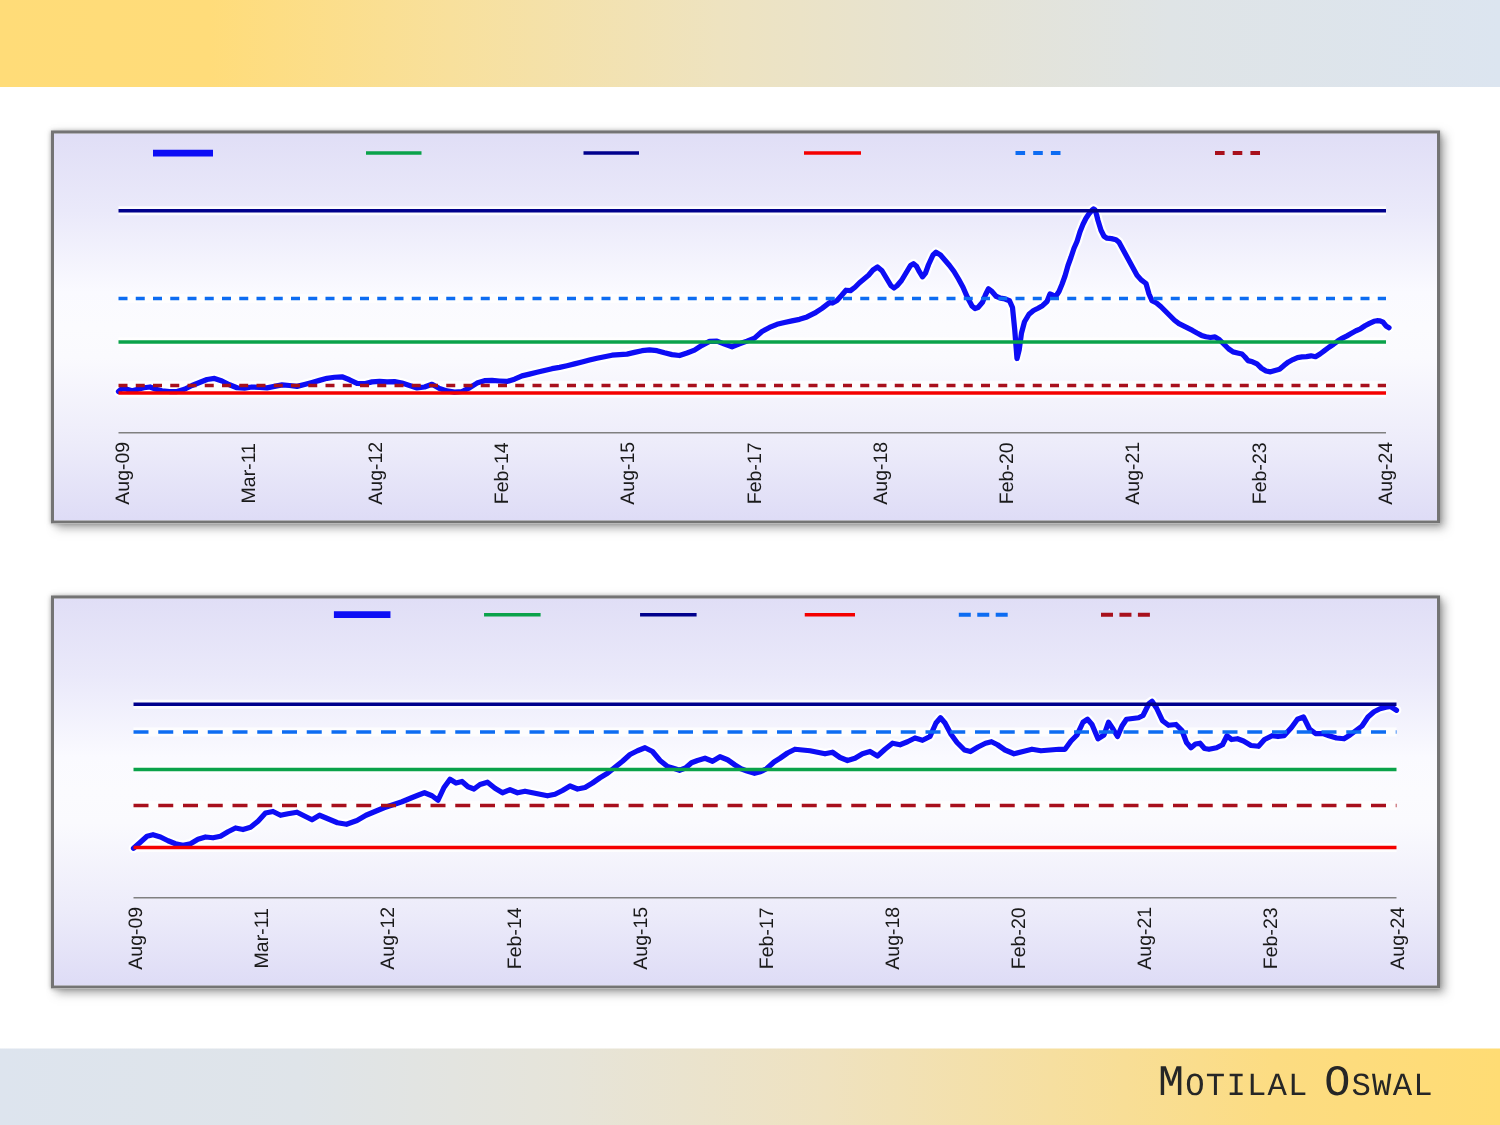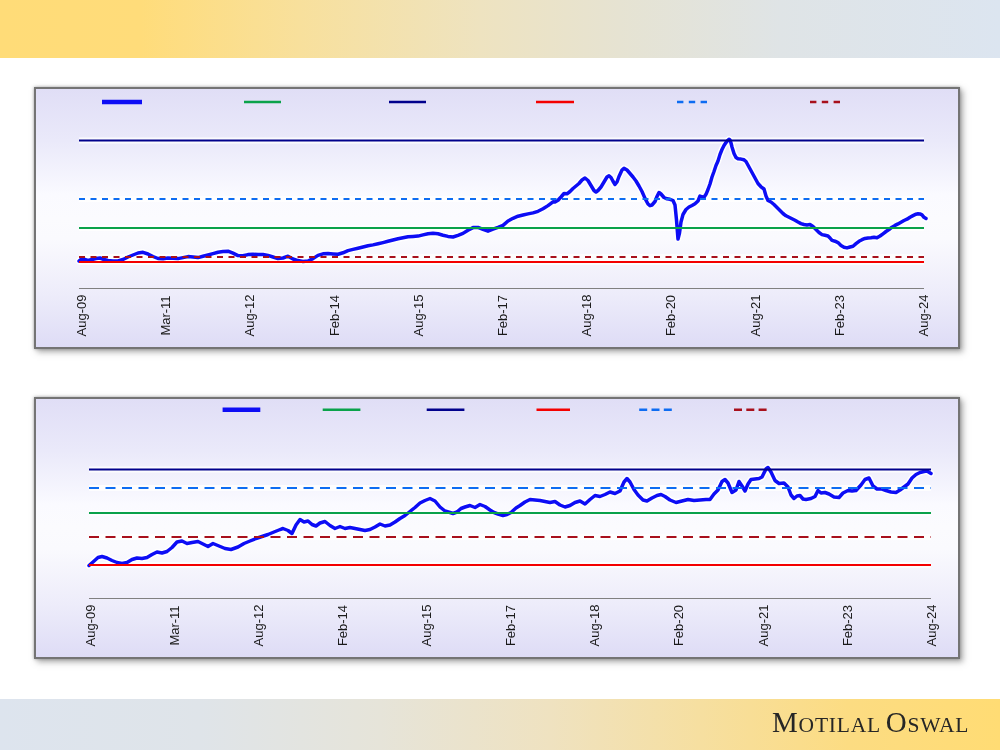--- a/index.html
+++ b/index.html
@@ -9,21 +9,21 @@
     background:linear-gradient(to right,#ffdc78 0%,#ffdc7a 14%,#f8e09c 30%,#eee3c0 48%,#e6e3d2 62%,#dfe4e6 78%,#dce5f0 100%); }
   .botbar { position:absolute; left:0; top:699px; width:1000px; height:51px;
     background:linear-gradient(to right,#dde4ee 0%,#dfe4e9 20%,#e6e4d9 38%,#efe2c0 55%,#f6dfa0 70%,#fcdc82 85%,#ffdc74 100%); }
   .chartbox { position:absolute; left:34px; width:926px; height:262px;
     border:2px solid #747474; box-sizing:border-box;
     background:linear-gradient(to bottom,#e0def6 0%,#eae9fa 20%,#fafaff 41%,#fbfbfe 50%,#fafafe 58%,#edecfa 80%,#dedcf6 100%);
     box-shadow:0 0 3px rgba(100,100,100,0.55), 3px 3px 6px rgba(90,90,90,0.5); }
   #c1 { top:87px; }
   #c2 { top:397px; }
   .logo { position:absolute; top:706px; left:772px; width:200px; text-align:left; letter-spacing:0.8px;
-    font-family:Liberation Serif, serif; color:#262626; white-space:nowrap; }
+    font-family:Liberation Mono, monospace; color:#262626; white-space:nowrap; }
   .logo .big { font-size:29px; }
   .logo .sm  { font-size:21.5px; }
 </style>
 </head>
 <body>
 <div class="topbar"></div>
 <div class="botbar"></div>
 <div class="chartbox" id="c1">
 <svg width="926" height="262" viewBox="0 0 926 262" style="position:absolute;left:-2px;top:-2px">
 <line x1="68" y1="15" x2="108" y2="15" stroke="#0d0df5" stroke-width="4.5"></line>

